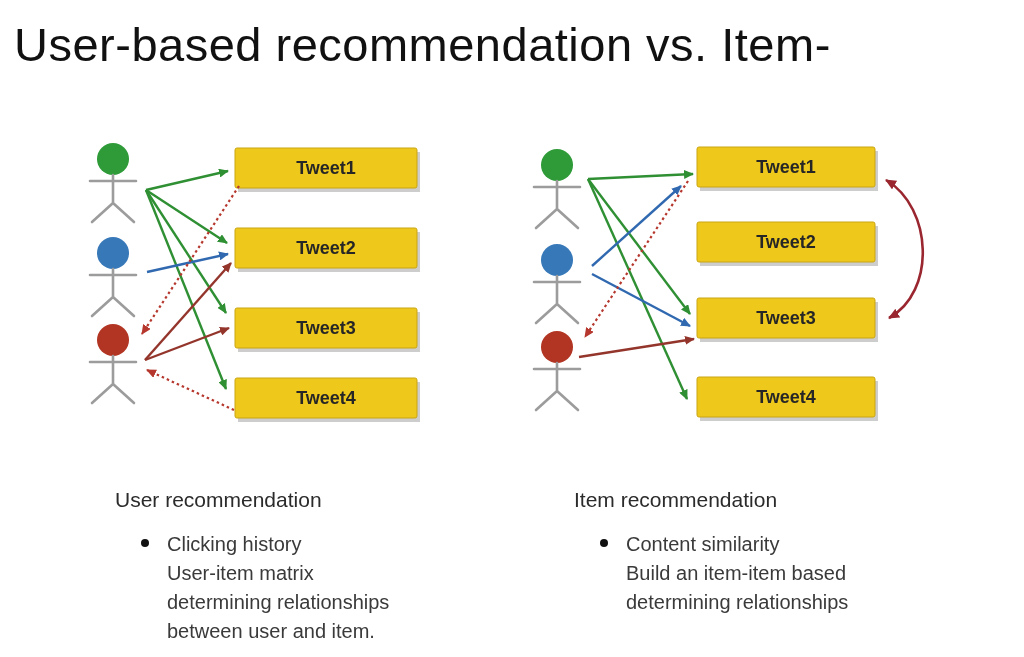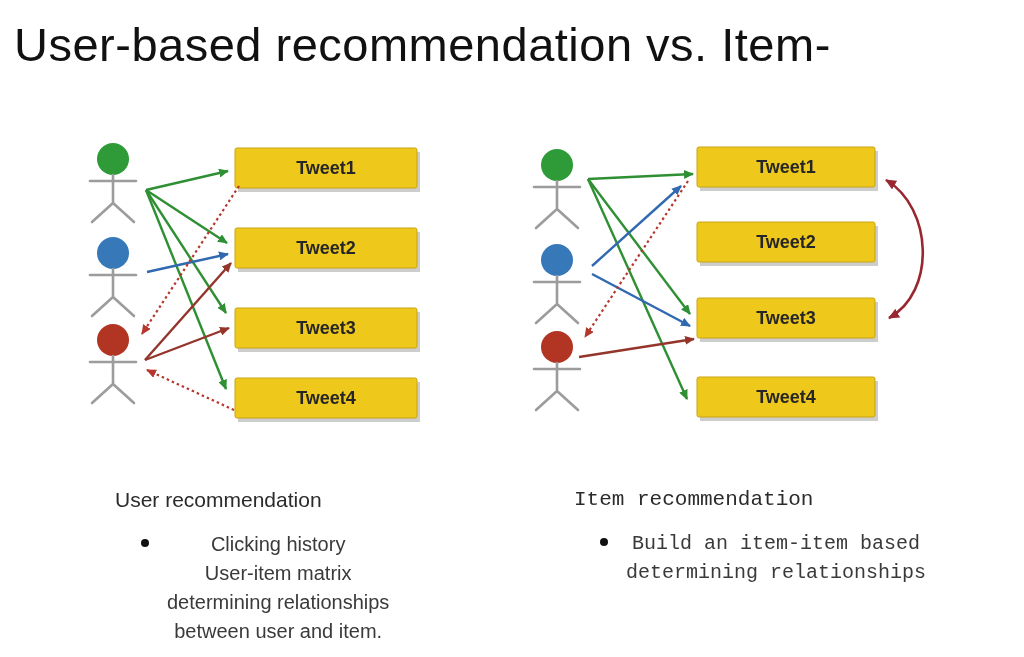--- a/index.html
+++ b/index.html
@@ -15,28 +15,28 @@
     position: absolute; left: 14px; top: 18px; width: 1000px;
     font-size: 47px; line-height: 54px; color: #111111;
     font-weight: 400; letter-spacing: 0.5px;
   }
   .diagram-svg { position: absolute; }
   #left-svg  { left: 55px;  top: 140px; }
   #right-svg { left: 525px; top: 140px; }
 
   .notes { position: absolute; color: #303030; }
   #left-notes  { left: 115px; top: 488px; }
-  #right-notes { left: 574px; top: 488px; font-family: Liberation Mono, monospace; }
+  #right-notes { left: 574px; top: 488px; }
   .notes-heading { font-size: 21px; color: #2b2b2b; margin-bottom: 18px; }
   .bullet-row { display: flex; margin-left: 26px; }
   .bullet-dot {
     width: 8px; height: 8px; border-radius: 50%; background: #111;
     margin-top: 9px; margin-right: 18px; flex: 0 0 auto;
   }
-  .bullet-lines { font-size: 20px; line-height: 29px; color: #3a3a3a; text-align: center; }
+  .bullet-lines { font-size: 20px; line-height: 29px; color: #3a3a3a; }
 </style>
 </head>
 <body>
 
 <div class="slide">
 
   <div class="title">
     <div>User-based recommendation vs. Item-</div>
   </div>
 
@@ -162,19 +162,20 @@
         <div>between user and item.</div>
       </div>
     </div>
   </div>
 
   <div id="right-notes" class="notes">
     <div class="notes-heading">Item recommendation</div>
     <div class="bullet-row">
       <span class="bullet-dot"></span>
       <div class="bullet-lines">
+        <div>Content similarity</div>
         <div>Build an item-item based</div>
         <div>determining relationships</div>
       </div>
     </div>
   </div>
 
 </div>
 
 </body></html>

